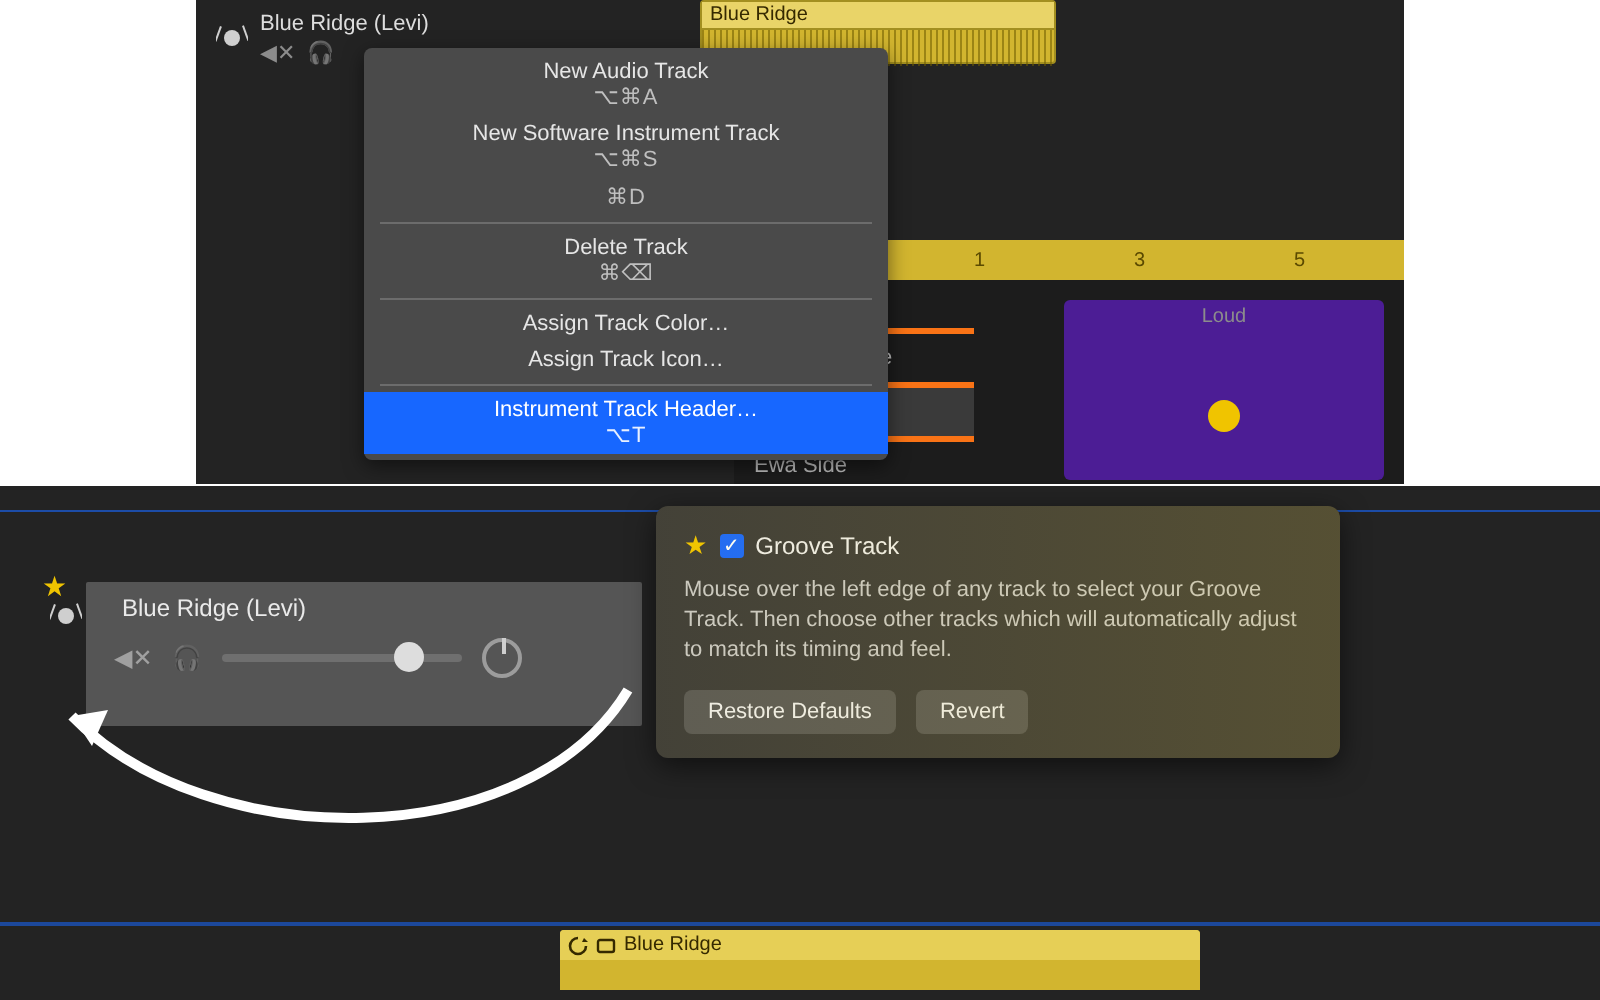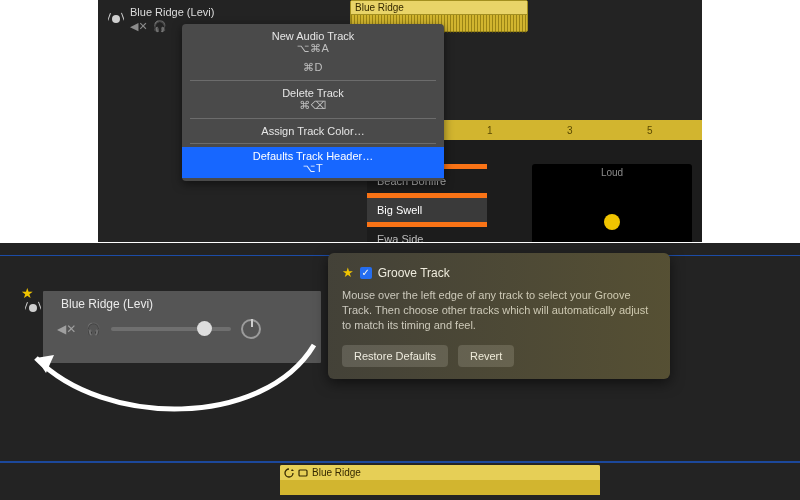--- a/index.html
+++ b/index.html
@@ -23,25 +23,25 @@
   .ctx { position:absolute; left:84px; top:24px; width:262px; background:#4a4a4a; border-radius:4px; box-shadow:0 3px 10px rgba(0,0,0,.5); padding:3px 0; }
   .ctx-item { display:flex; justify-content:space-between; align-items:center; padding:3px 12px; font-size:11px; color:#e6e6e6; cursor:default;flex-direction:column; }
   .ctx-item .sc { color:#bfbfbf; font-size:11px; letter-spacing:.5px; }
   .ctx-sep { height:1px; background:#6c6c6c; margin:3px 8px; }
   .ctx-item.sel { background:#1767ff; color:#fff; }
   .ctx-item.sel .sc { color:#e8f0ff; }
 
   
   .drummer { position:absolute; left:269px; top:120px; right:0; bottom:0; background:#1c1c1c; border-top:2px solid #d2b52f; }
   .preset-list { position:absolute; left:0; top:0; width:120px; }
-  .preset { font-size:11px; color:#bdbdbd; padding:6px 10px; border-bottom:5px solid #f97316; }
+  .preset { font-size:11px; color:#bdbdbd; padding:6px 10px; border-bottom:3px solid #f97316; }
   .preset.active { background:#3a3a3a; color:#fff; }
   .ruler { position:absolute; left:0; right:0; top:0; height:18px; background:#d2b52f; }
   .ruler span { position:absolute; top:3px; font-size:10px; color:#5b4a00; }
-  .xy { position:absolute; left:165px; top:42px; width:160px; height:90px; background:#000000; border-radius:3px; }
+  .xy { position:absolute; left:165px; top:28px; width:160px; height:90px; background:#4c1d95; border-radius:3px; }
   .xy-lab { position:absolute; top:3px; left:0; right:0; text-align:center; font-size:10px; color:#8c8c8c; }
   .xy-dot { position:absolute; width:16px; height:16px; border-radius:50%; background:#f0c400; left:72px; top:50px; }
 
   
   .bottom-panel { position:absolute; left:0; top:243px; width:800px; height:257px; background:#232323; }
   .bp-border { position:absolute; left:0; right:0; top:12px; height:1px; background:#1767ff; opacity:.6; }
   .track-row { position:absolute; left:43px; top:48px; width:278px; height:72px; background:#555; border-radius:1px; }
   .star { position:absolute; left:-22px; top:-6px; color:#f0c400; font-size:14px; }
   .drum-ic2 { position:absolute; left:-18px; top:10px; width:16px; height:12px; }
   .track-row .tname2 { color:#eaeaea; font-size:12px; padding:6px 0 0 18px; }
@@ -118,35 +118,43 @@
       <div class="xy-dot"></div>
     </div>
   </div>
 
   <div class="ctx">
     <div class="ctx-item">
       <span>New Audio Track</span>
       <span class="sc">⌥⌘A</span>
       </div>
     <div class="ctx-item">
+      <span>New Software Instrument Track</span>
+      <span class="sc">⌥⌘S</span>
+      </div>
+    <div class="ctx-item">
       <span class="sc">⌘D</span>
       </div>
     <div class="ctx-sep"></div>
     <div class="ctx-item">
       <span>Delete Track</span>
       <span class="sc">⌘⌫</span>
       </div>
     <div class="ctx-sep"></div>
     <div class="ctx-item">
       <span>Assign Track Color…</span>
       <span class="sc"></span>
       </div>
+    <div class="ctx-item">
+      <span>Assign Track Icon…</span>
+      <span class="sc"></span>
+      </div>
     <div class="ctx-sep"></div>
     <div class="ctx-item sel">
-      <span>Defaults Track Header…</span>
+      <span>Instrument Track Header…</span>
       <span class="sc">⌥T</span>
       </div>
   </div>
 </div>
 
 <div class="bottom-panel">
   <div class="bp-border"></div>
 
   <div class="track-row">
     <span class="star">★</span>

